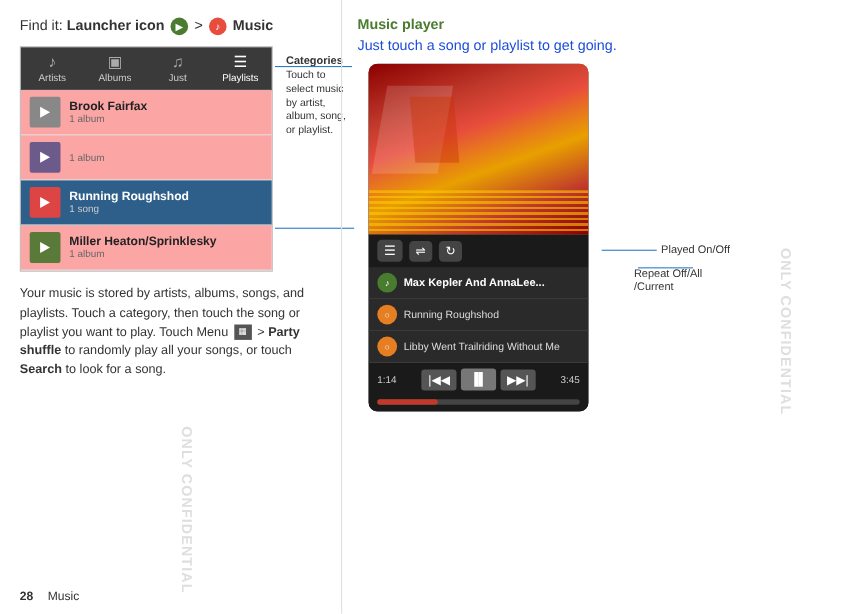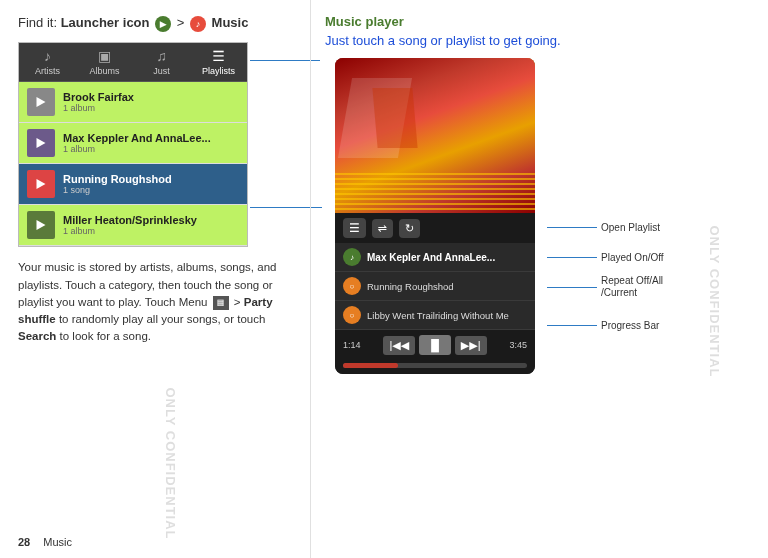--- a/index.html
+++ b/index.html
@@ -65,21 +65,21 @@
     }
     .cat-tab.active .tab-icon { color: #fff; }
     .cat-tab.active { color: #fff; }
 
     
     .song-item {
       display: flex;
       align-items: center;
       padding: 6px 8px;
       border-bottom: 1px solid #ddd;
-      background: #bef264;
+      background: #fca5a5;
     }
     .song-item.highlighted { background: #2e5f8a; }
     .song-item .thumb {
       width: 28px;
       height: 28px;
       background: #888;
       border-radius: 2px;
       margin-right: 8px;
       flex-shrink: 0;
       position: relative;
@@ -316,21 +316,20 @@
           <div class="song-info">
             <div class="song-name">Brook Fairfax</div>
             <div class="song-sub">1 album</div>
           </div>
         </div>
         <div class="song-item">
           <div class="thumb" style="background:#6c5a8a;">
             <div class="thumb-play"></div>
           </div>
           <div class="song-info">
-            <div class="song-name">Max Keppler And AnnaLee...</div>
             <div class="song-sub">1 album</div>
           </div>
         </div>
         <div class="song-item highlighted">
           <div class="thumb">
             <div class="thumb-play"></div>
           </div>
           <div class="song-info">
             <div class="song-name">Running Roughshod</div>
             <div class="song-sub">1 song</div>
@@ -342,20 +341,24 @@
           </div>
           <div class="song-info">
             <div class="song-name">Miller Heaton/Sprinklesky</div>
             <div class="song-sub">1 album</div>
           </div>
         </div>
       </div>
 
       <div style="position:absolute; top: 8px; left: 232px; width: 70px;">
         <div style="border-top: 1px solid #2e7bc4; width: 70px; position: absolute; top: 10px; left: 0;"></div>
+        <div style="margin-left: 10px; margin-top: 0px;">
+          <div style="font-size: 10px; font-weight: bold; color: #333;">Categories</div>
+          <div style="font-size: 9.5px; color: #333; line-height: 1.3; margin-top: 2px;">Touch to select music by artist, album, song, or playlist.</div>
+        </div>
       </div>
 
       <div style="position:absolute; top: 155px; left: 232px; width: 72px;">
         <div style="border-top: 1px solid #2e7bc4; width: 72px; position: absolute; top: 10px; left: 0;"></div>
       </div>
     </div>
 
     <div class="body-text">
       <span>Your music is stored by artists, albums, songs, and playlists. Touch a category, then touch the song or playlist you want to play. Touch Menu</span>
       <span style="display:inline-flex;align-items:center;justify-content:center;width:16px;height:14px;background:#555;color:#fff;font-size:8px;margin:0 2px;vertical-align:middle;">▦</span>
@@ -423,38 +426,30 @@
 
         <div class="progress-bar-container">
           <div class="progress-track">
             <div class="progress-fill"></div>
           </div>
         </div>
       </div>
 
       <div style="margin-left: 12px; margin-top: 155px; display: flex; flex-direction: column; gap: 0;">
 
-        <div style="display:flex; align-items:center; height: 28px; margin-bottom: 2px;">
-          <div style="width: 50px; height: 1px; background: #2e7bc4;"></div>
-          <span style="font-size: 10px; color: #333; margin-left: 4px; white-space: nowrap;">Open Playlist</span>
-        </div>
 
         <div style="display:flex; align-items:center; height: 28px; margin-bottom: 2px;">
           <div style="width: 50px; height: 1px; background: #2e7bc4;"></div>
           <span style="font-size: 10px; color: #333; margin-left: 4px; white-space: nowrap;">Played On/Off</span>
         </div>
 
-        <div style="display:flex; align-items:center; height: 28px; margin-bottom: 2px;">
+        <div style="display:flex; align-items:center; height: 28px; margin-bottom: 2px; flex-direction: column;">
           <div style="width: 50px; height: 1px; background: #2e7bc4;"></div>
           <span style="font-size: 10px; color: #333; margin-left: 4px; white-space: nowrap; line-height:1.2;">Repeat Off/All<br>/Current</span>
         </div>
 
 
-        <div style="display:flex; align-items:center; height: 28px; margin-top: 8px;">
-          <div style="width: 50px; height: 1px; background: #2e7bc4;"></div>
-          <span style="font-size: 10px; color: #333; margin-left: 4px; white-space: nowrap;">Progress Bar</span>
-        </div>
       </div>
     </div>
 
     <div class="watermark" style="right: 10px; top: 370px; transform: rotate(90deg); transform-origin: right center;">ONLY CONFIDENTIAL</div>
   </div>
 </div>
 
 </body></html>

